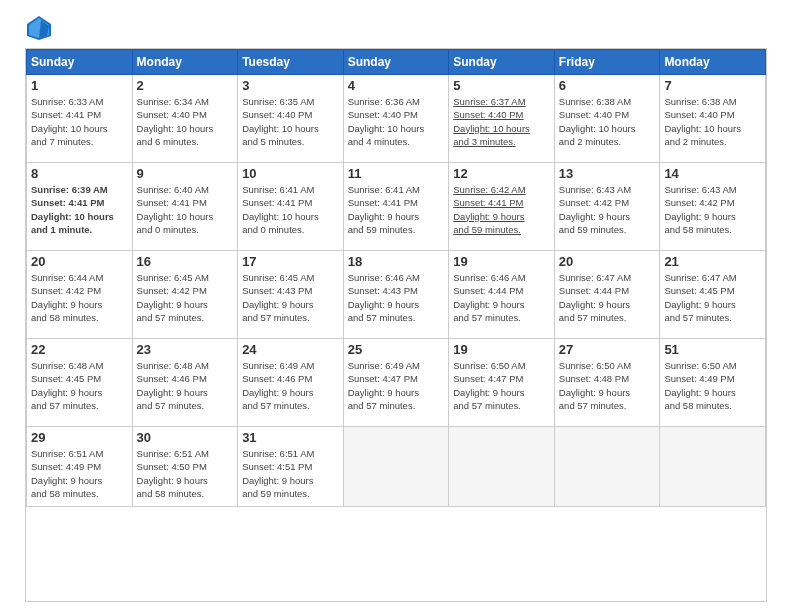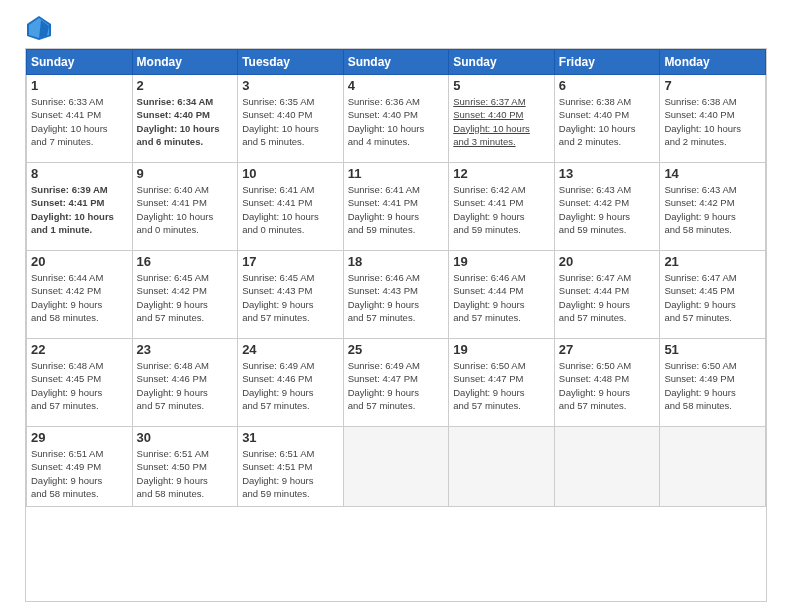--- a/index.html
+++ b/index.html
@@ -141,21 +141,21 @@
       <tr>
             <td>
               <span class="day-num">1</span>
               <div class="day-info" style="white-space: pre-line;">Sunrise: 6:33 AM
 Sunset: 4:41 PM
 Daylight: 10 hours
 and 7 minutes.</div>
             </td>
             <td>
               <span class="day-num">2</span>
-              <div class="day-info" style="white-space: pre-line; font-weight: bold;">Sunrise: 6:34 AM
+              <div class="day-info" style="white-space: pre-line;">Sunrise: 6:34 AM
 Sunset: 4:40 PM
 Daylight: 10 hours
 and 6 minutes.</div>
             </td>
             <td>
               <span class="day-num">3</span>
               <div class="day-info" style="white-space: pre-line;">Sunrise: 6:35 AM
 Sunset: 4:40 PM
 Daylight: 10 hours
 and 5 minutes.</div>
@@ -213,21 +213,21 @@
             </td>
             <td>
               <span class="day-num">11</span>
               <div class="day-info" style="white-space: pre-line;">Sunrise: 6:41 AM
 Sunset: 4:41 PM
 Daylight: 9 hours
 and 59 minutes.</div>
             </td>
             <td>
               <span class="day-num">12</span>
-              <div class="day-info" style="white-space: pre-line;">Sunrise: 6:42 AM
+              <div class="day-info" style="white-space: pre-line; text-decoration: underline;">Sunrise: 6:42 AM
 Sunset: 4:41 PM
 Daylight: 9 hours
 and 59 minutes.</div>
             </td>
             <td>
               <span class="day-num">13</span>
               <div class="day-info" style="white-space: pre-line;">Sunrise: 6:43 AM
 Sunset: 4:42 PM
 Daylight: 9 hours
 and 59 minutes.</div>

